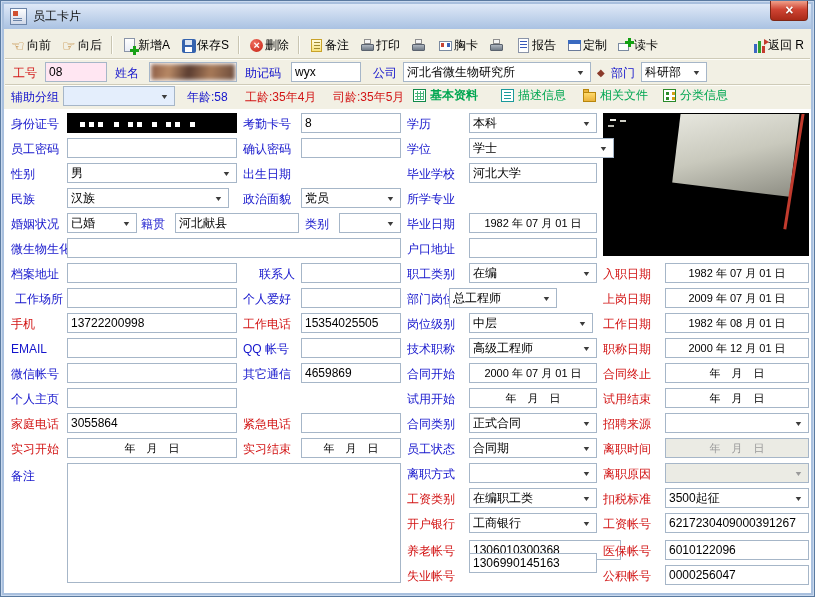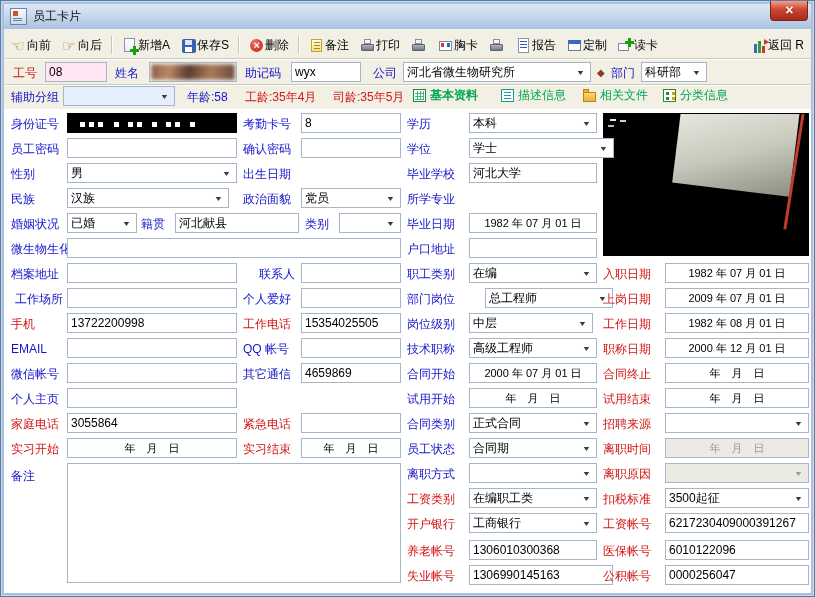--- a/index.html
+++ b/index.html
@@ -339,21 +339,21 @@
 
   <b class="lbl b" style="left:14px;top:289px">工作场所</b>
   <div class="fld" style="left:66px;top:287px;width:170px">
       <span class="v"></span>
     </div>
   <b class="lbl b" style="left:242px;top:289px">个人爱好</b>
   <div class="fld" style="left:300px;top:287px;width:100px">
       <span class="v"></span>
     </div>
   <b class="lbl b" style="left:406px;top:289px">部门岗位</b>
-  <div class="fld c" style="left:484px;top:287px;width:128px">
+  <div class="fld c" style="left:448px;top:287px;width:108px">
       <span class="v">总工程师</span>
       <i class="dd"></i>
     </div>
   <b class="lbl r" style="left:602px;top:289px">上岗日期</b>
   <div class="fld d" style="left:664px;top:287px;width:144px">
       <span class="v">2009 年 07 月 01 日</span>
     </div>
 
   <b class="lbl r" style="left:10px;top:314px">手机</b>
   <div class="fld" style="left:66px;top:312px;width:170px">
@@ -488,30 +488,30 @@
   <div class="fld c" style="left:468px;top:512px;width:128px">
       <span class="v">工商银行</span>
       <i class="dd"></i>
     </div>
   <b class="lbl r" style="left:602px;top:514px">工资帐号</b>
   <div class="fld" style="left:664px;top:512px;width:144px">
       <span class="v">6217230409000391267</span>
     </div>
 
   <b class="lbl r" style="left:406px;top:541px">养老帐号</b>
-  <div class="fld" style="left:468px;top:539px;width:128px">
+  <div class="fld" style="left:468px;top:539px;width:152px">
       <span class="v">1306010300368</span>
     </div>
   <b class="lbl r" style="left:602px;top:541px">医保帐号</b>
   <div class="fld" style="left:664px;top:539px;width:144px">
       <span class="v">6010122096</span>
     </div>
 
   <b class="lbl r" style="left:406px;top:566px">失业帐号</b>
-  <div class="fld" style="left:468px;top:564px;width:144px">
+  <div class="fld" style="left:468px;top:552px;width:128px">
       <span class="v">1306990145163</span>
     </div>
   <b class="lbl r" style="left:602px;top:566px">公积帐号</b>
   <div class="fld" style="left:664px;top:564px;width:144px">
       <span class="v">0000256047</span>
     </div>
 
 </div>
 
 </body></html>

